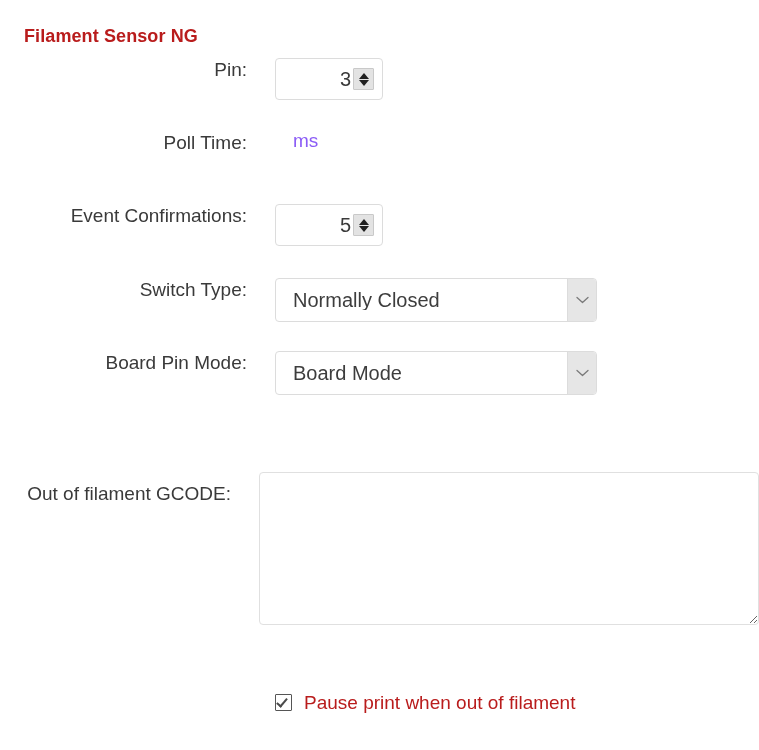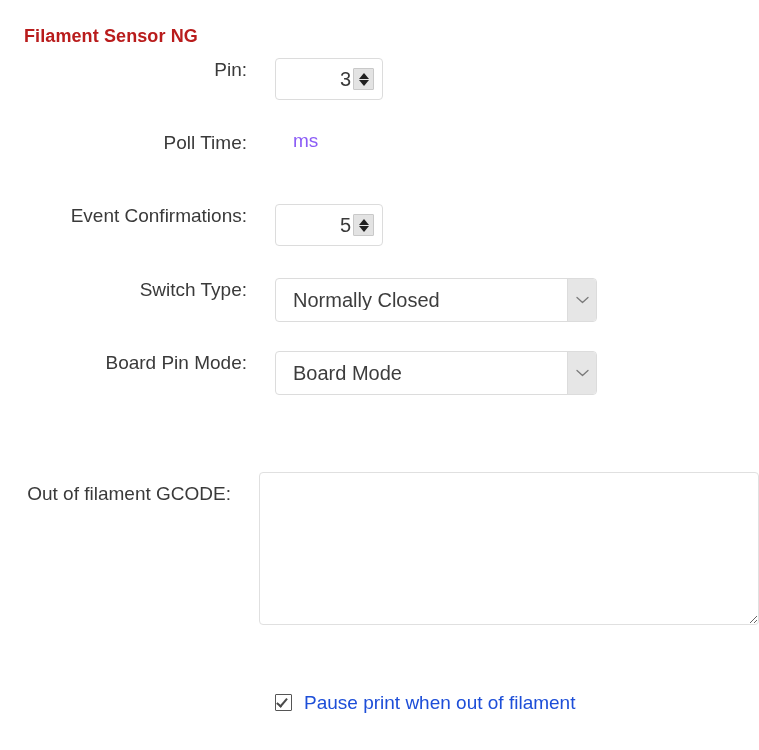--- a/index.html
+++ b/index.html
@@ -189,21 +189,21 @@
     top: 1px;
     width: 6px;
     height: 11px;
     border-right: 2px solid #4a4a4a;
     border-bottom: 2px solid #4a4a4a;
     transform: rotate(40deg);
     box-sizing: border-box;
   }
   .checkbox-label {
     font-size: 19px;
-    color: #1d4ed8;
+    color: #b91c1c;
     margin-left: 12px;
     line-height: 1;
     white-space: nowrap;
     user-select: none;
   }
 </style>
 </head>
 <body>
 
 <div class="panel">

